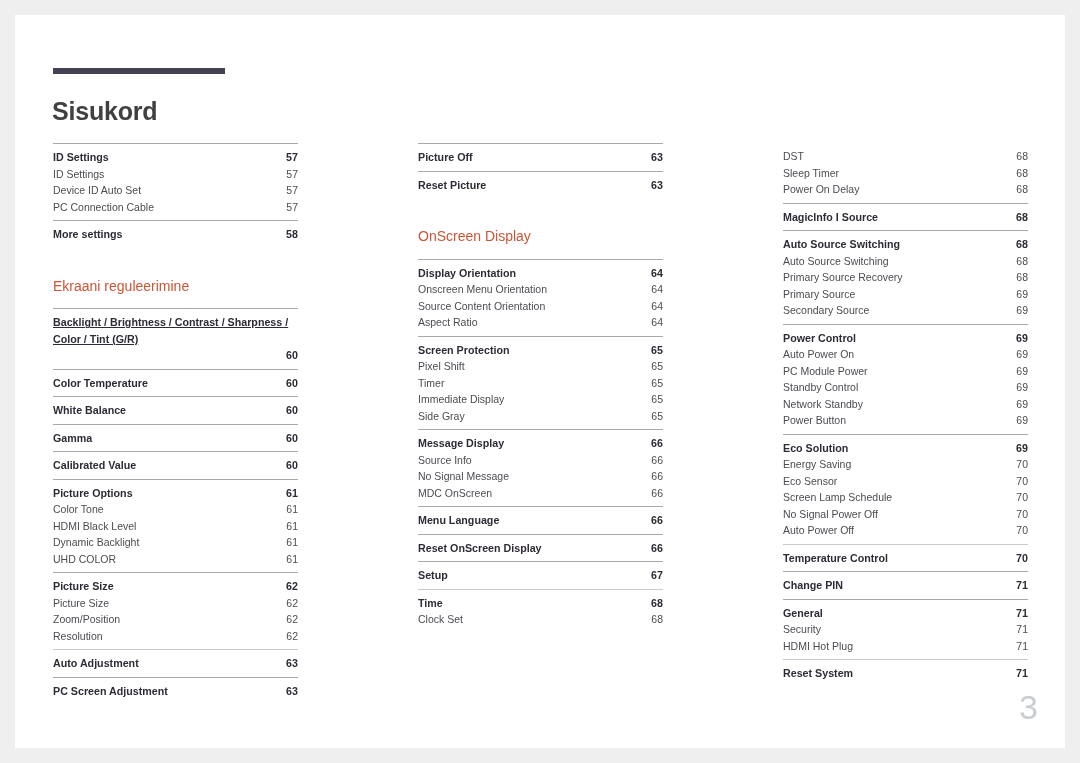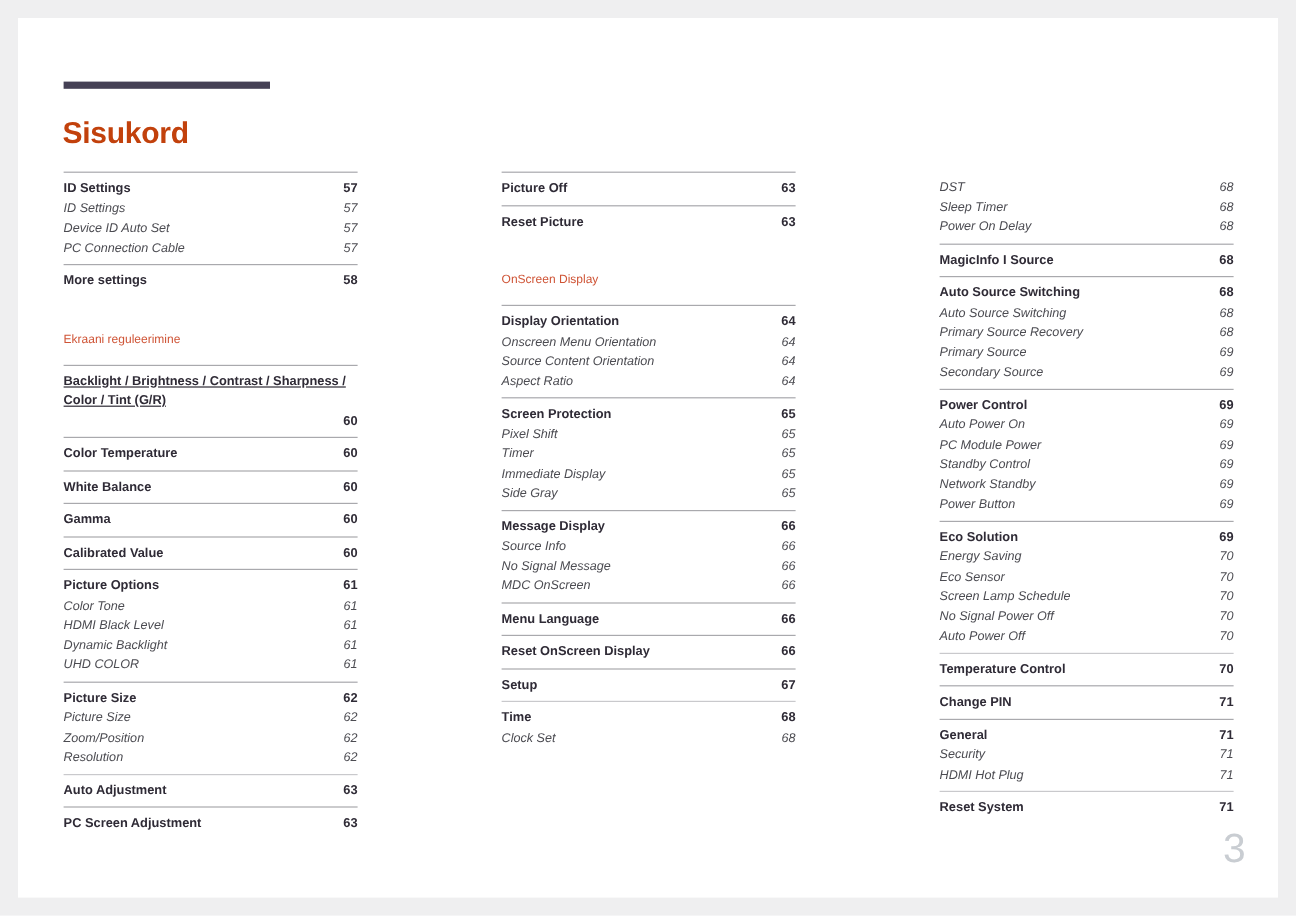--- a/index.html
+++ b/index.html
@@ -29,41 +29,41 @@
     width: 172px;
     height: 6px;
     background: #454155;
   }
   .page-title {
     position: absolute;
     left: 37px;
     top: 65px;
     font-size: 25px;
     font-weight: bold;
-    color: #c2410c;
+    color: #404040;
     letter-spacing: -0.2px;
   }
   .columns {
     position: absolute;
     left: 0;
     top: 128px;
     width: 1050px;
     display: flex;
   }
   .col {
     width: 245px;
     flex: 0 0 245px;
   }
   .col-1 { margin-left: 38px; }
   .col-2 { margin-left: 120px; }
   .col-3 { margin-left: 120px; }
 
   .section-heading {
     color: #cf5436;
-    font-size: 10px;
+    font-size: 14px;
     font-weight: normal;
     line-height: 1.2;
     margin: 0 0 14px 0;
     padding-top: 30px;
   }
 
   .group {
     border-top: 1px solid #a9a9ad;
     padding-top: 5px;
     padding-bottom: 5px;
@@ -90,21 +90,20 @@
   }
   .entry.head {
     font-weight: bold;
     color: #2f2b36;
     font-size: 10.7px;
   }
   .entry.head .pageno { font-weight: bold; color: #2f2b36; }
   .entry.sub {
     font-weight: normal;
     color: #4c4c52;
-    font-style: italic;
   }
   .entry.sub .pageno { color: #4c4c52; }
 
   .entry.wrap {
     display: block;
   }
   .entry.wrap .label {
     display: block;
     padding-right: 0;
     text-decoration: underline;

